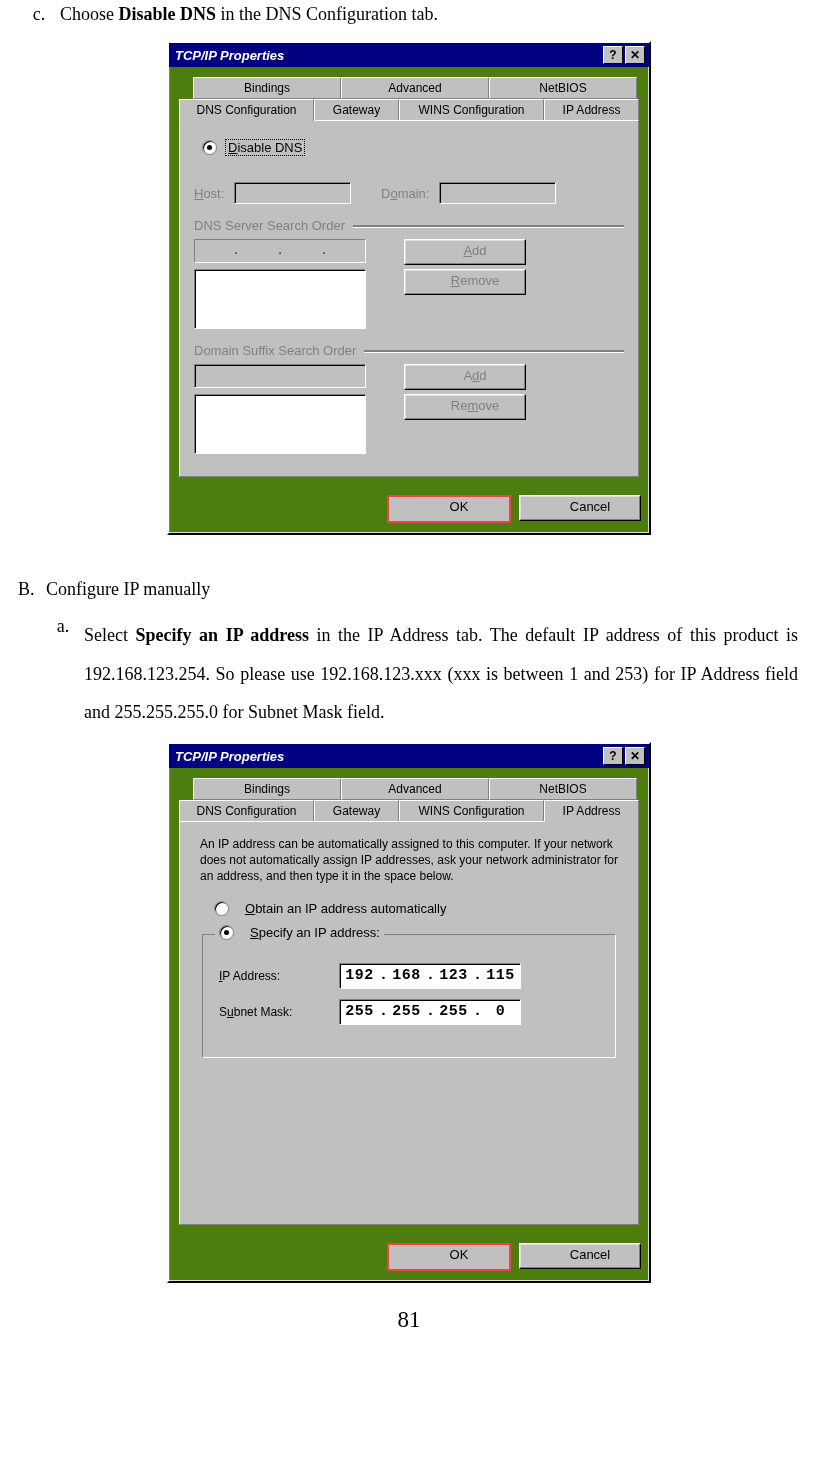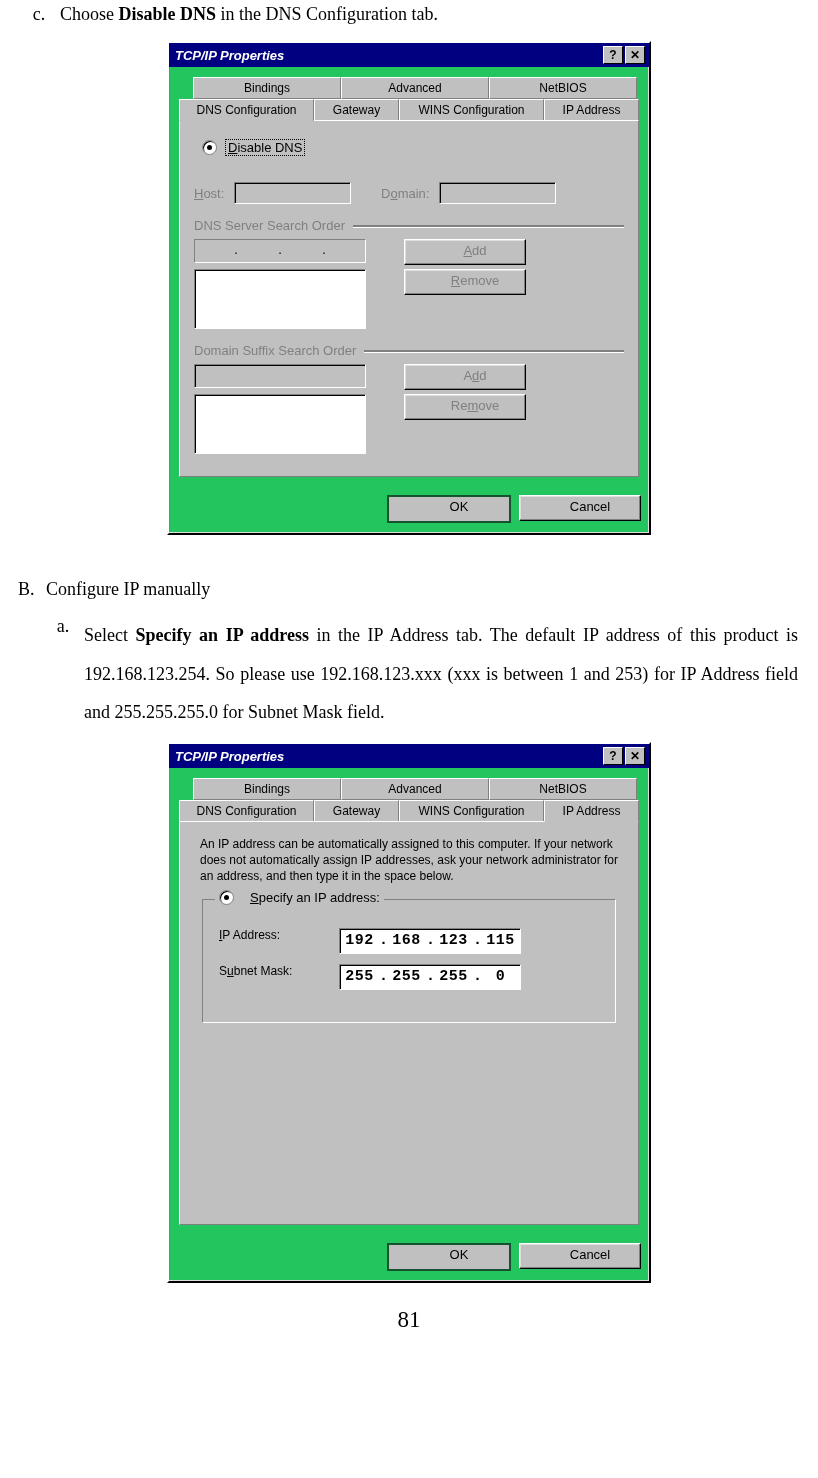--- a/index.html
+++ b/index.html
@@ -50,21 +50,21 @@
     margin-top: 20px;
     font-size: 23px;
   }
 
   
   .win-dialog {
     width: 480px;
     margin: 0 auto 24px auto;
     font-family: "MS Sans Serif", Tahoma, Arial, sans-serif;
     font-size: 13px;
-    background: #22c55e;
+    background: #4d7c0f;
     border: 2px solid;
     border-color: #fff #000 #000 #fff;
     box-shadow: -1px -1px 0 #dfdfdf inset, 1px 1px 0 #808080 inset;
   }
   .titlebar {
     background: #000080;
     color: #fff;
     font-weight: bold;
     font-style: italic;
     padding: 3px 4px;
@@ -168,21 +168,21 @@
     width:100px;height:24px;
     background:#c0c0c0;
     border:1px solid;
     border-color:#fff #000 #000 #fff;
     box-shadow: inset -1px -1px 0 #808080, inset 1px 1px 0 #dfdfdf;
     text-align:center; line-height:22px;
     color:#808080;
     padding-left:20px;
   }
   .btn.def {
-    border:2px solid #14532d;
+    border:2px solid #ef4444;
     box-shadow:none;
     color:#000;
     line-height:20px;
   }
   .btn.black { color:#000; }
   .bottom-btns {
     display:flex; justify-content:flex-end; gap:8px;
     padding:8px 8px 10px 8px;
   }
   .row-flex { display:flex; gap:20px; align-items:flex-start; margin:4px 0;}
@@ -210,21 +210,21 @@
     font-size:15px;
     background:#fff;
     border:1px solid;border-color:#808080 #fff #fff #808080;
     box-shadow:inset 1px 1px 0 #000;
     height:24px;width:180px;
     align-items:center;
     letter-spacing:0.5px;
   }
   .ip-white .seg{flex:1;text-align:center;}
   .ip-white .dot{width:8px;text-align:center;}
-  .frow{display:flex;margin:10px 0;}
+  .frow{display:flex;align-items:center;margin:10px 0;}
   .frow .flabel{width:120px;font-size:12px;}
   .obtain-row{display:flex;align-items:center;margin:6px 0 18px 20px;gap:8px;}
 </style>
 </head>
 <body>
 
 <div class="page">
 
   <div class="instr-line">
     <div class="instr-marker">c.</div>
@@ -354,20 +354,24 @@
         <div class="tab-row">
           <div class="tab" style="flex:1.25">DNS Configuration</div>
           <div class="tab" style="flex:0.75">Gateway</div>
           <div class="tab" style="flex:1.35">WINS Configuration</div>
           <div class="tab active" style="flex:0.85">IP Address</div>
         </div>
       </div>
       <div class="tab-panel" style="min-height:370px;">
         <div class="desc-text">An IP address can be automatically assigned to this computer. If your network does not automatically assign IP addresses, ask your network administrator for an address, and then type it in the space below.</div>
 
+        <div class="obtain-row">
+          <span class="radio"></span>
+          <span><span class="u">O</span>btain an IP address automatically</span>
+        </div>
 
         <div class="specify-group">
           <div class="specify-legend">
             <span class="radio checked"></span>
             <span><span class="u">S</span>pecify an IP address:</span>
           </div>
 
           <div class="frow">
             <span class="flabel"><span class="u">I</span>P Address:</span>
             <span class="ip-white">

